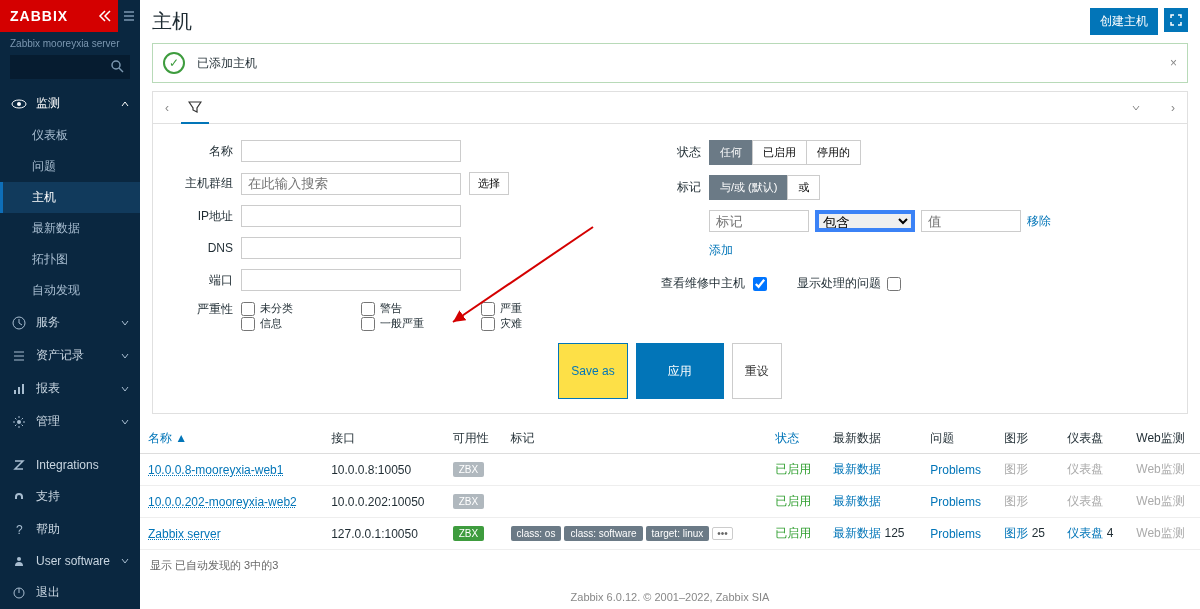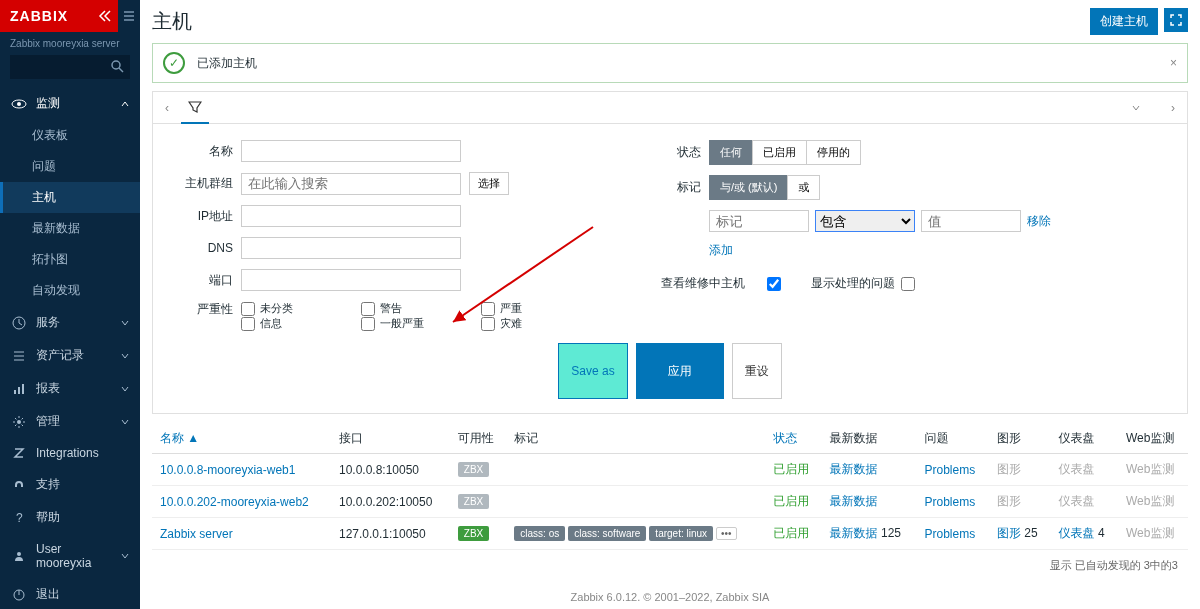--- a/index.html
+++ b/index.html
@@ -53,49 +53,49 @@
 .w220 { width: 220px; }
 .btn-small { border: 1px solid #ccc; background: #fff; padding: 3px 8px; cursor: pointer; font-size: 11px; }
 
 .button-group { display: flex; }
 .button-group button { border: 1px solid #ccc; background: #fff; padding: 4px 10px; font-size: 11px; cursor: pointer; }
 .button-group button.active { background: #6b7a86; color: #fff; border-color: #6b7a86; }
 .button-group button:not(:first-child) { margin-left: -1px; }
 
 .tag-row { display: flex; align-items: center; gap: 6px; }
 .tag-input { height: 22px; border: 1px solid #ccc; padding: 0 6px; width: 100px; }
-.tag-select { height: 22px; border: 1px solid #3b82f6; width: 100px; }
+.tag-select { height: 22px; border: 4px solid #3b82f6; width: 100px; }
 .link { color: #0275b8; cursor: pointer; }
 
 .severity-grid { display: grid; grid-template-columns: repeat(3, 100px); gap: 0 20px; }
 .severity-grid label { display: flex; align-items: center; gap: 5px; font-size: 11px; }
 
 .filter-actions { display: flex; justify-content: center; gap: 8px; padding: 0 0 14px; }
-.btn-outline { border: 1px solid #0275b8; background: #5eead4; color: #0275b8; padding: 20px 12px; cursor: pointer; font-size: 12px; }
+.btn-outline { border: 1px solid #0275b8; background: #fde047; color: #0275b8; padding: 20px 12px; cursor: pointer; font-size: 12px; }
 .btn-primary { border: none; background: #0275b8; color: #fff; padding: 5px 32px; cursor: pointer; font-size: 12px; }
 .btn-default-outline { border: 1px solid #ccc; background: #fff; color: #333; padding: 4px 12px; cursor: pointer; font-size: 12px; }
 
 
 .red-arrow { position: absolute; left: 290px; top: 130px; pointer-events: none; }
 
 
-.table-wrap { padding: 0 12px; }
+.table-wrap { padding: 0 0; }
 table.data { width: 100%; border-collapse: collapse; font-size: 12px; }
 table.data th { text-align: left; padding: 6px 8px; border-bottom: 1px solid #ddd; font-weight: normal; color: #1f2c33; }
 table.data th.sortable { color: #0275b8; }
 table.data td { padding: 7px 8px; border-bottom: 1px solid #eee; }
-.host-link { color: #0275b8; text-decoration-style: dotted; }
+.host-link { color: #0275b8; text-decoration: underline; text-decoration-style: dotted; }
 .zbx-badge { display: inline-block; background: #b0b8be; color: #fff; font-size: 10px; padding: 2px 6px; border-radius: 2px; }
 .zbx-badge.green { background: #3e9c3e; }
 .status-enabled { color: #2e9e2e; }
 .cell-link { color: #0275b8; }
 .cell-gray { color: #aaa; }
 .tag-pill { display: inline-block; background: #6b7a86; color: #fff; font-size: 10px; padding: 2px 6px; margin-right: 3px; border-radius: 2px; }
 .more-pill { display: inline-block; border: 1px solid #ccc; padding: 0 4px; font-size: 10px; color: #666; border-radius: 2px; }
-.table-footer { text-align: right; padding: 8px 10px; color: #666; font-size: 11px; }
+.table-footer { text-align: left; padding: 8px 10px; color: #666; font-size: 11px; }
 
 .page-footer { margin-top: auto; text-align: center; color: #888; font-size: 11px; padding: 10px 0; }
 
 svg { display: block; }
 input[type=checkbox] { width: 14px; height: 14px; }
 </style>
 </head>
 <body>
 
 <div class="app">
@@ -231,21 +231,21 @@
           </span>
         <span>帮助</span>
       </li>
       <li class="nav-section">
         <span class="icon">
             <svg width="14" height="14" viewBox="0 0 14 14">
               <circle cx="7" cy="5" r="2" fill="#a8bdd0"></circle>
               <path d="M3 12a4 4 0 0 1 8 0" fill="#a8bdd0"></path>
             </svg>
           </span>
-        <span>User mooreyxia</span>
+        <span>User software</span>
         <span class="chev">
             <svg width="10" height="10" viewBox="0 0 10 10">
               <path d="M2 3 L5 7 L8 3" stroke="#a8bdd0" fill="none"></path>
             </svg>
           </span>
       </li>
       <li class="nav-section">
         <span class="icon">
             <svg width="14" height="14" viewBox="0 0 14 14">
               <circle cx="7" cy="7" r="5" stroke="#a8bdd0" fill="none"></circle>
@@ -375,21 +375,21 @@
           <div class="tag-row" style="margin-left:48px;">
             <input class="tag-input" placeholder="标记" style="">
             <select class="tag-select"><option>包含</option></select>
             <input class="tag-input" placeholder="值" style="">
             <span class="link">移除</span>
           </div>
           <div style="margin-left:48px;">
             <span class="link">添加</span>
           </div>
           <div class="filter-row" style="gap:30px; margin-top:6px;">
-            <div style="display:flex; align-items:center; gap:22px;">
+            <div style="display:flex; align-items:center; gap:8px;">
               <span>查看维修中主机</span>
               <input type="checkbox" checked="" style="">
             </div>
             <div style="display:flex; align-items:center; gap:6px;">
               <span>显示处理的问题</span>
               <input type="checkbox" style="">
             </div>
           </div>
         </div>
       </div>

